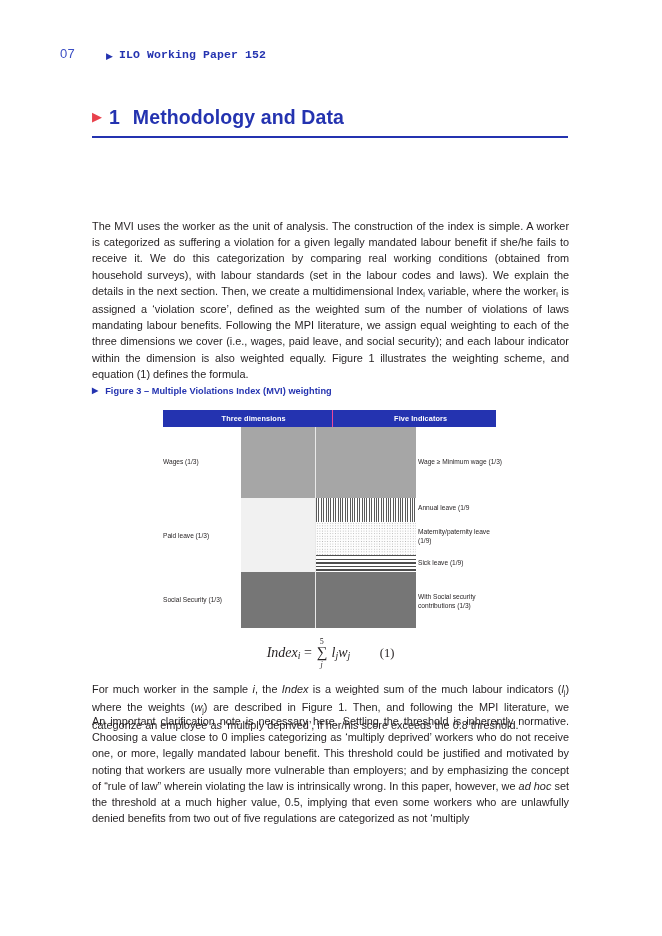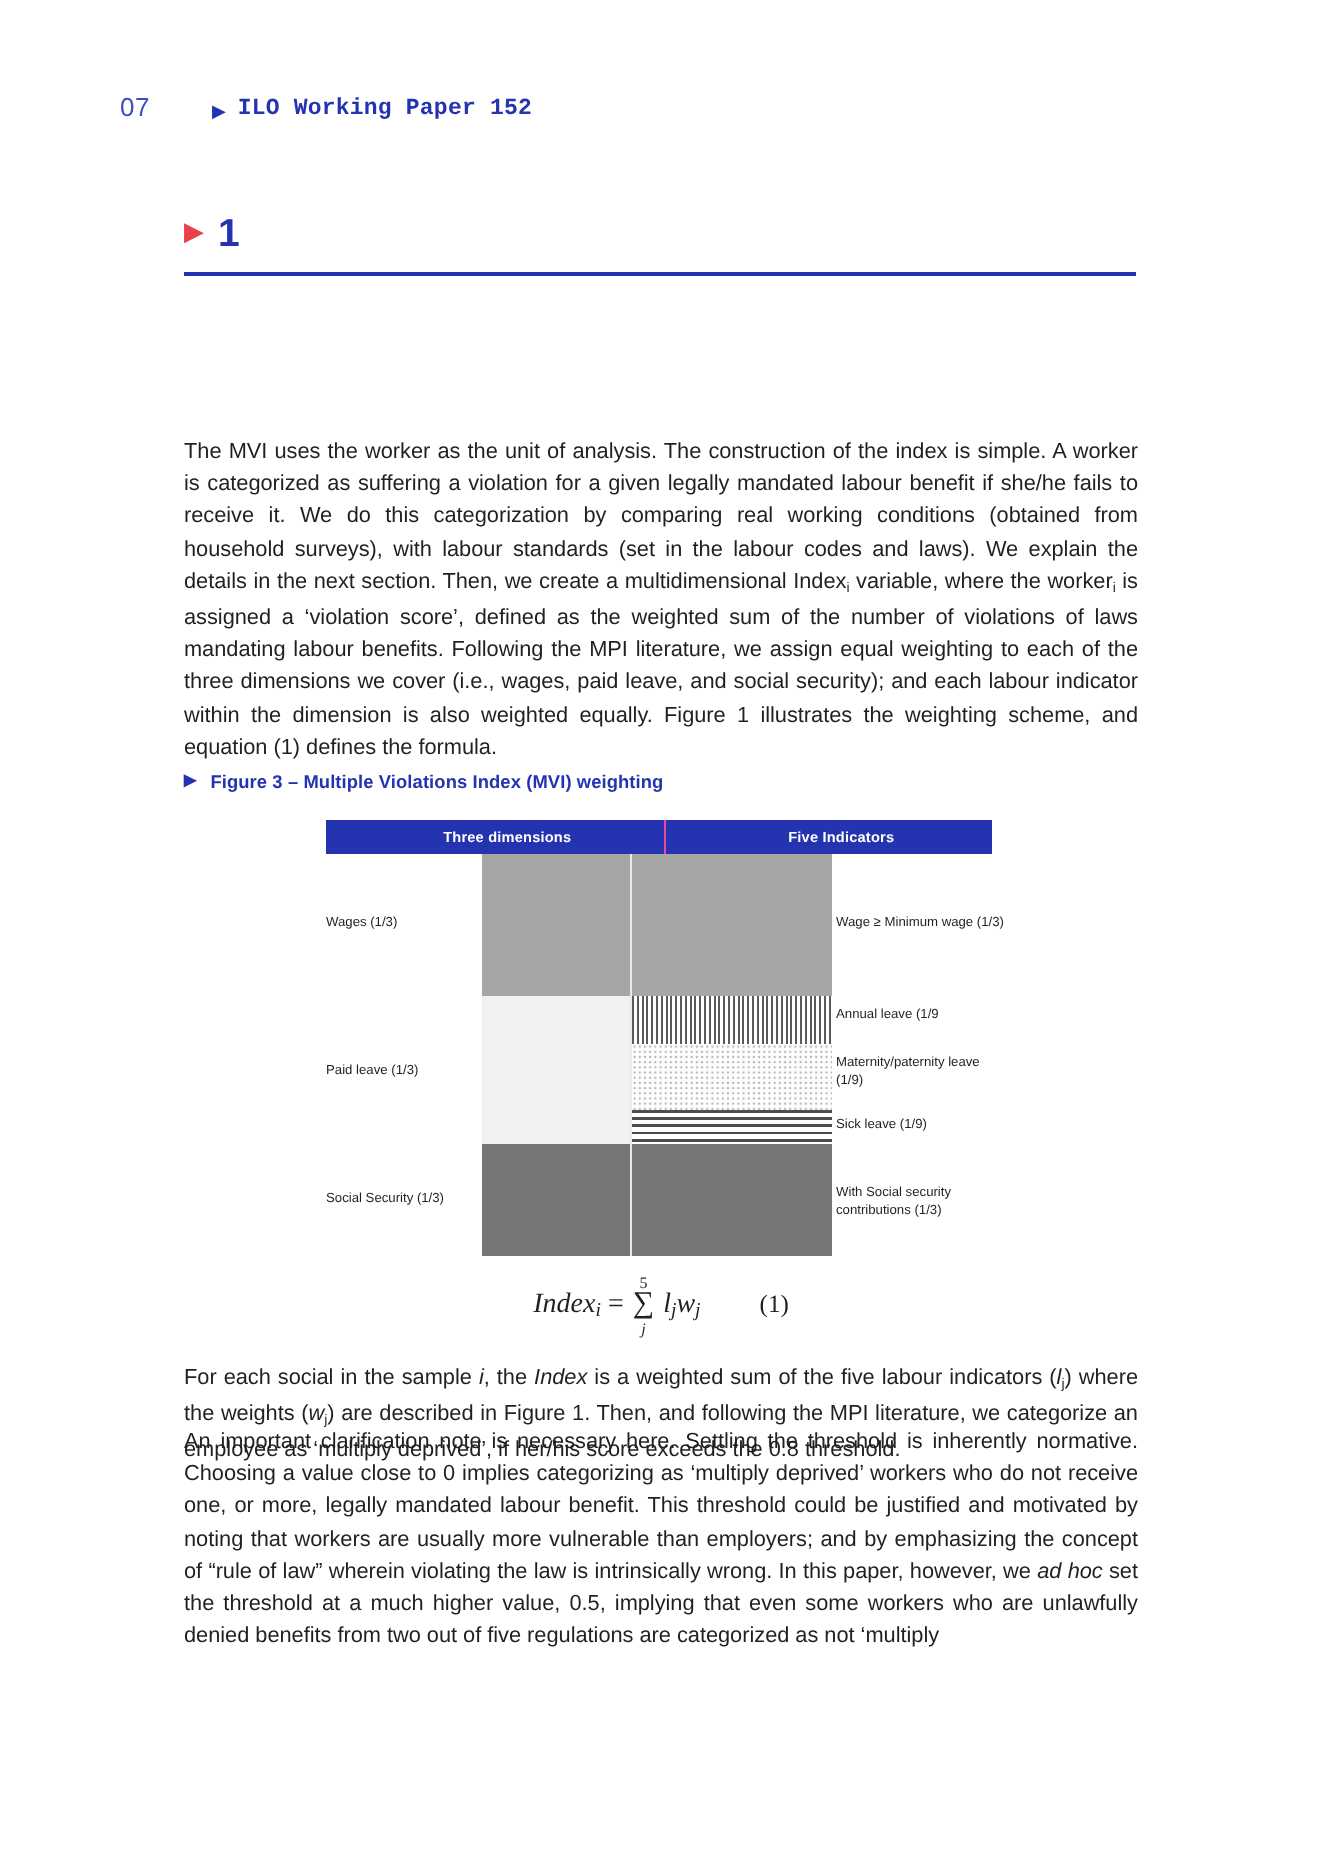--- a/index.html
+++ b/index.html
@@ -298,20 +298,21 @@
   <div class="runhead">
     <span class="runhead-pageno">07</span>
     <span class="runhead-tri">▶</span>
     <span class="runhead-title">ILO Working Paper 152</span>
   </div>
 
   <div class="chapter">
     <div class="chapter-row">
       <span class="chapter-tri">▶</span>
       <span class="chapter-num">1</span>
+      <span class="chapter-name">Methodology and Data</span>
     </div>
   </div>
   <div class="chapter-rule"></div>
 
 
   <div class="para para-1">
     <span>The MVI uses the worker as the unit of analysis. The construction of the index is simple. A worker is categorized as suffering a violation for a given legally mandated labour benefit if she/he fails to receive it. We do this categorization by comparing real working conditions (obtained from household surveys), with labour standards (set in the labour codes and laws). We explain the details in the next section. Then, we create a multidimensional Index</span><sub>i</sub><span> variable, where the worker</span><sub>i</sub><span> is assigned a ‘violation score’, defined as the weighted sum of the number of violations of laws mandating labour benefits. Following the MPI literature, we assign equal weighting to each of the three dimensions we cover (i.e., wages, paid leave, and social security); and each labour indicator within the dimension is also weighted equally. Figure 1 illustrates the weighting scheme, and equation (1) defines the formula.</span>
   </div>
 
   <div class="fig-caption">
@@ -367,20 +368,20 @@
     <span class="eq-sum">
       <span class="lim-top">5</span>
       <span>∑</span>
       <span class="lim-bot">j</span>
     </span>
     <span class="eq-main">l</span><span class="eq-sub">j</span><span class="eq-main">w</span><span class="eq-sub">j</span>
     <span class="eq-num">(1)</span>
   </div>
 
   <div class="para para-2">
-    <span>For each social in the sample </span><i>i</i><span>, the </span><i>Index</i><span> is a weighted sum of the five labour indicators (</span><i>l</i><sub>j</sub><span>) where the weights (</span><i>w</i><sub>j</sub><span>) are described in Figure 1. Then, and following the MPI literature, we categorize an employee as ‘multiply deprived’, if her/his score exceeds the 0.8 threshold.</span>
+    <span>For much worker in the sample </span><i>i</i><span>, the </span><i>Index</i><span> is a weighted sum of the much labour indicators (</span><i>l</i><sub>j</sub><span>) where the weights (</span><i>w</i><sub>j</sub><span>) are described in Figure 1. Then, and following the MPI literature, we categorize an employee as ‘multiply deprived’, if her/his score exceeds the 0.8 threshold.</span>
   </div>
 
   <div class="para para-3">
     <span>An important clarification note is necessary here. Settling the threshold is inherently normative. Choosing a value close to 0 implies categorizing as ‘multiply deprived’ workers who do not receive one, or more, legally mandated labour benefit. This threshold could be justified and motivated by noting that workers are usually more vulnerable than employers; and by emphasizing the concept of “rule of law” wherein violating the law is intrinsically wrong. In this paper, however, we </span><i>ad hoc</i><span> set the threshold at a much higher value, 0.5, implying that even some workers who are unlawfully denied benefits from two out of five regulations are categorized as not ‘multiply</span>
   </div>
 
 </div>
 
 </body></html>

